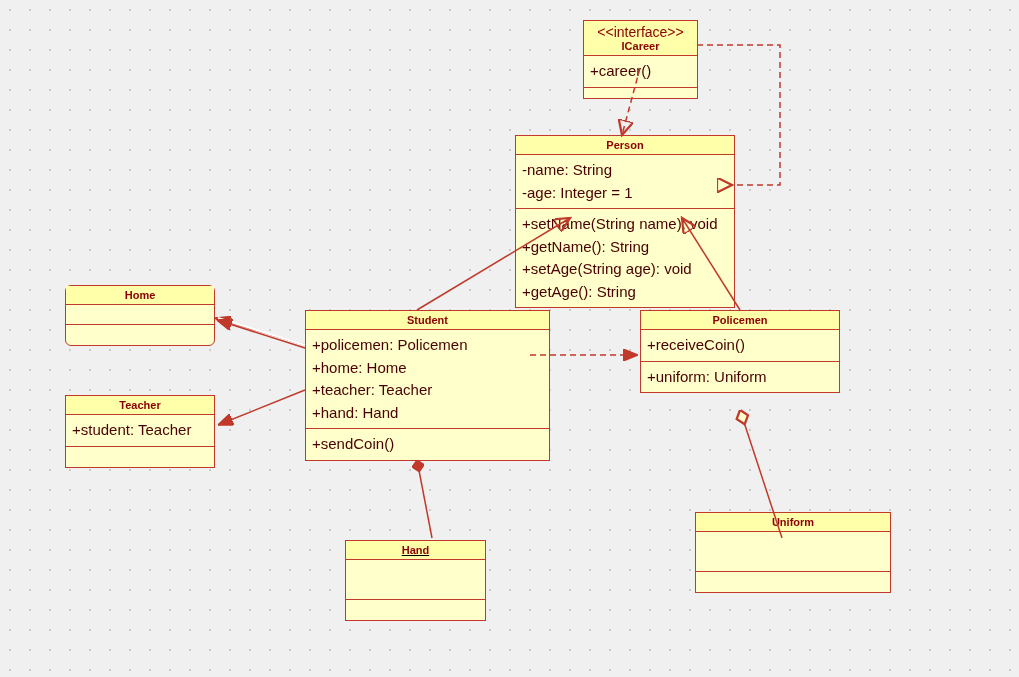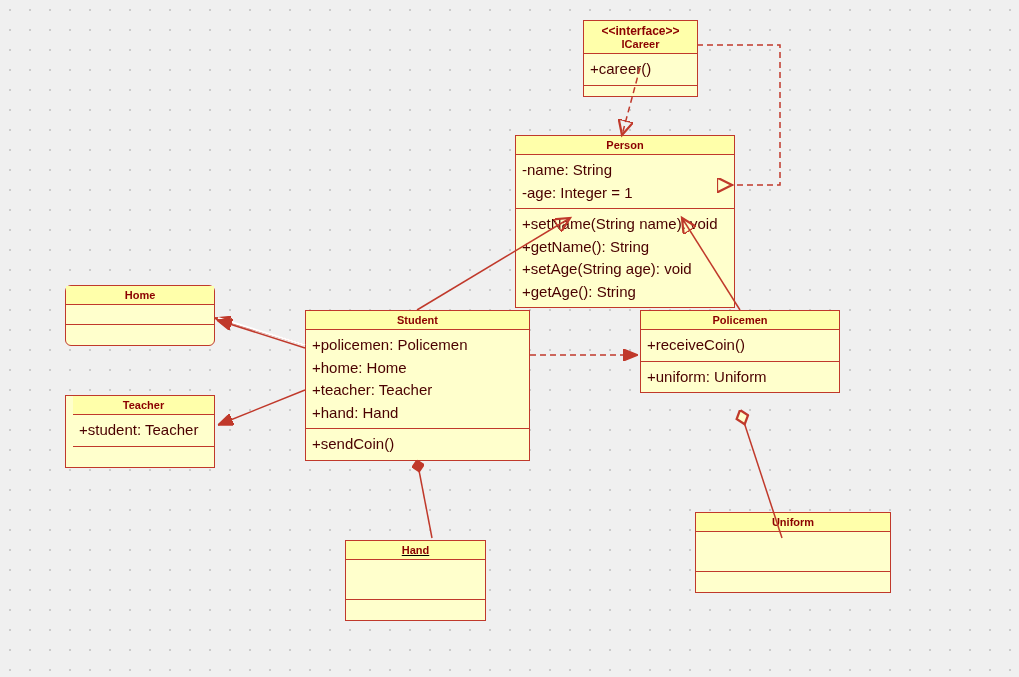--- a/index.html
+++ b/index.html
@@ -26,22 +26,22 @@
       background: #ffffaa;
       border-bottom: 1.5px solid #c0392b;
       padding: 3px 6px;
       text-align: center;
       font-weight: bold;
       color: #8b0000;
       font-size: 11px;
     }
 
     .uml-box-header .stereotype {
-      font-weight: bold;
-      font-size: 12px;
+      font-weight: normal;
+      font-size: 14px;
       display: block;
     }
 
     .uml-box-section {
       border-bottom: 1.5px solid #c0392b;
       padding: 4px 6px;
       color: #4a0000;
       font-size: 15px;
       line-height: 1.5;
       min-height: 18px;
@@ -85,33 +85,33 @@
 </div>
 
 <div class="uml-box" style="left:65px;top:285px;width:150px;border-radius:6px;">
   <div class="uml-box-header">
     <span>Home</span>
   </div>
   <div class="uml-box-section" style="min-height:20px;"></div>
   <div class="uml-box-section" style="min-height:20px;"></div>
 </div>
 
-<div class="uml-box" style="left:305px;top:310px;width:225px;">
+<div class="uml-box" style="left:305px;top:310px;width:245px;">
   <div class="uml-box-header">
     <span>Student</span>
   </div>
   <div class="uml-box-section">
     +policemen: Policemen<br>+home: Home<br>+teacher: Teacher<br>+hand: Hand
   </div>
   <div class="uml-box-section">
     +sendCoin()
   </div>
 </div>
 
-<div class="uml-box" style="left:65px;top:395px;width:150px;padding-left:7px;">
+<div class="uml-box" style="left:65px;top:395px;width:150px;">
   <div class="uml-box-header">
     <span>Teacher</span>
   </div>
   <div class="uml-box-section">
     +student: Teacher
   </div>
   <div class="uml-box-section" style="min-height:20px;"></div>
 </div>
 
 <div class="uml-box" style="left:640px;top:310px;width:200px;">

